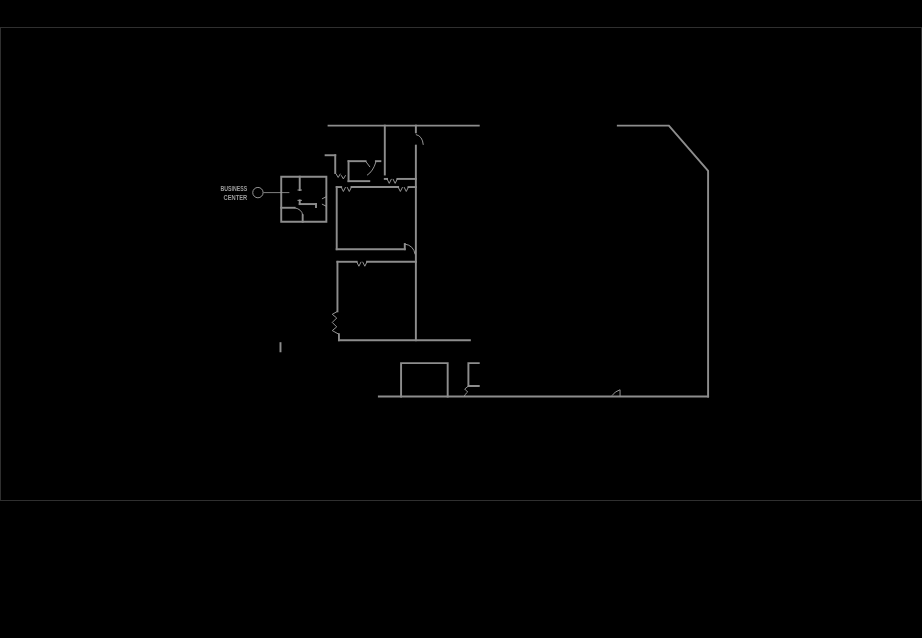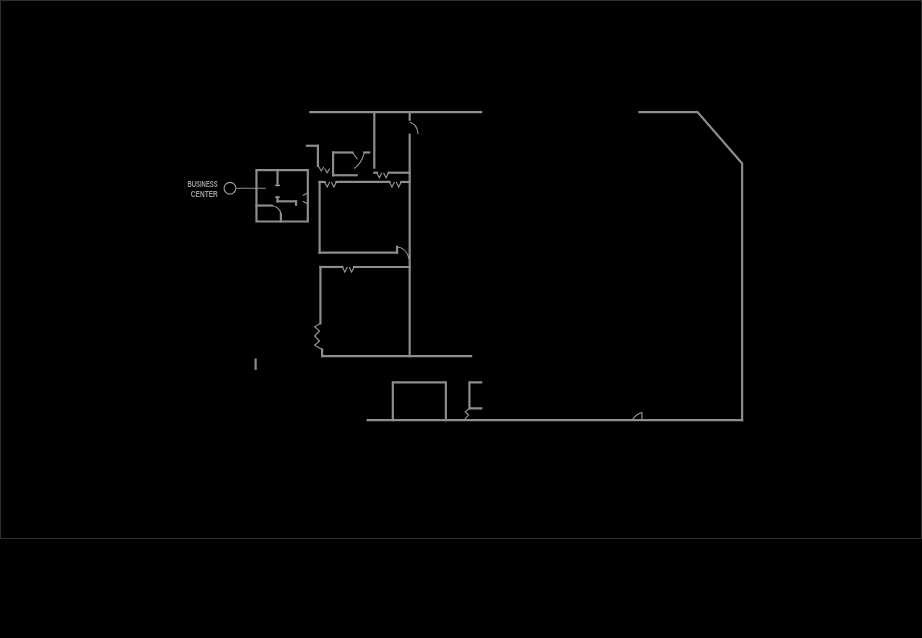--- a/index.html
+++ b/index.html
@@ -4,25 +4,26 @@
 <style>
   html, body {
     margin: 0;
     padding: 0;
     background: #000000;
     font-family: "Liberation Sans", sans-serif;
   }
   .canvas {
     position: relative;
     width: 922px;
-    height: 539px;
+    height: 474px;
     box-sizing: border-box;
     border: 1px solid #2f2f2f;
     background: #000000;
     overflow: hidden;
+    margin-top: 27px;
   }
   .canvas svg {
     position: absolute;
     inset: 0;
     width: 100%;
     height: 100%;
   }
   #plan-walls path,
   #plan-details path {
     fill: none;

